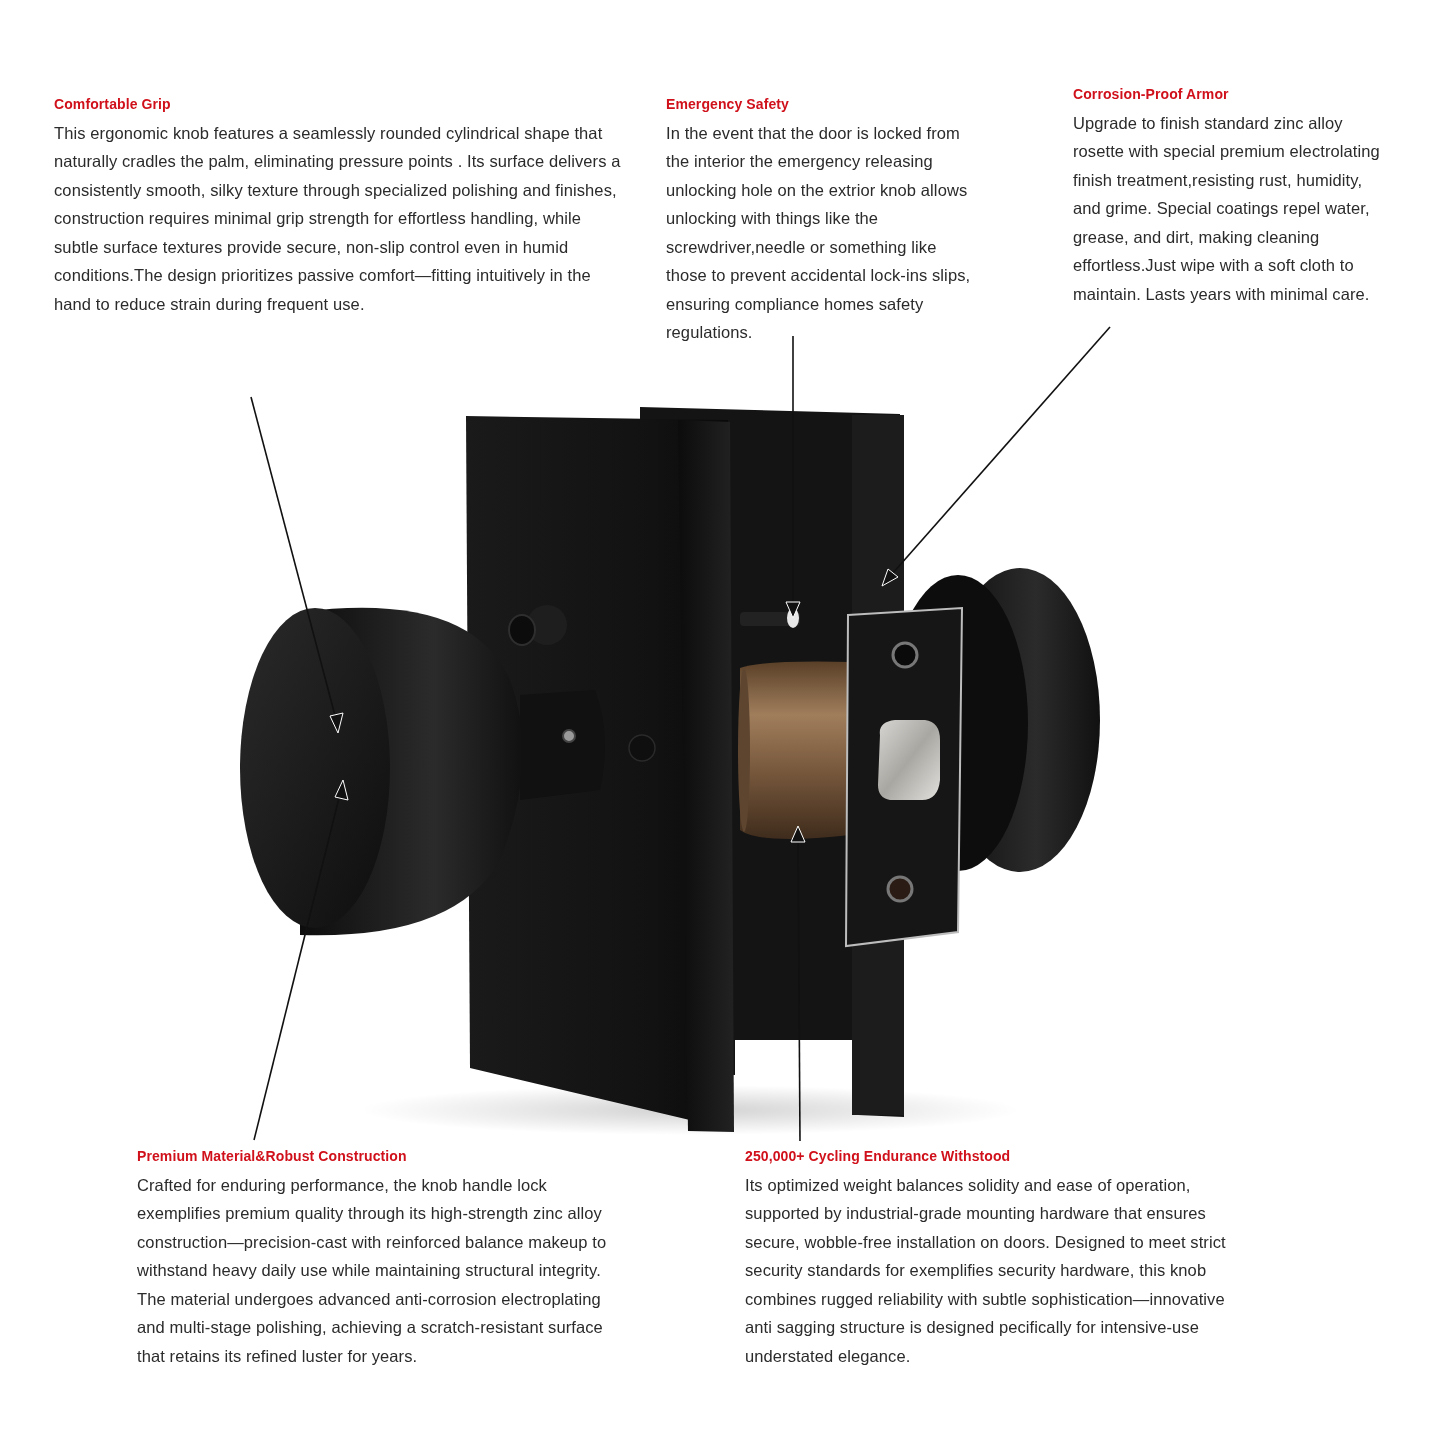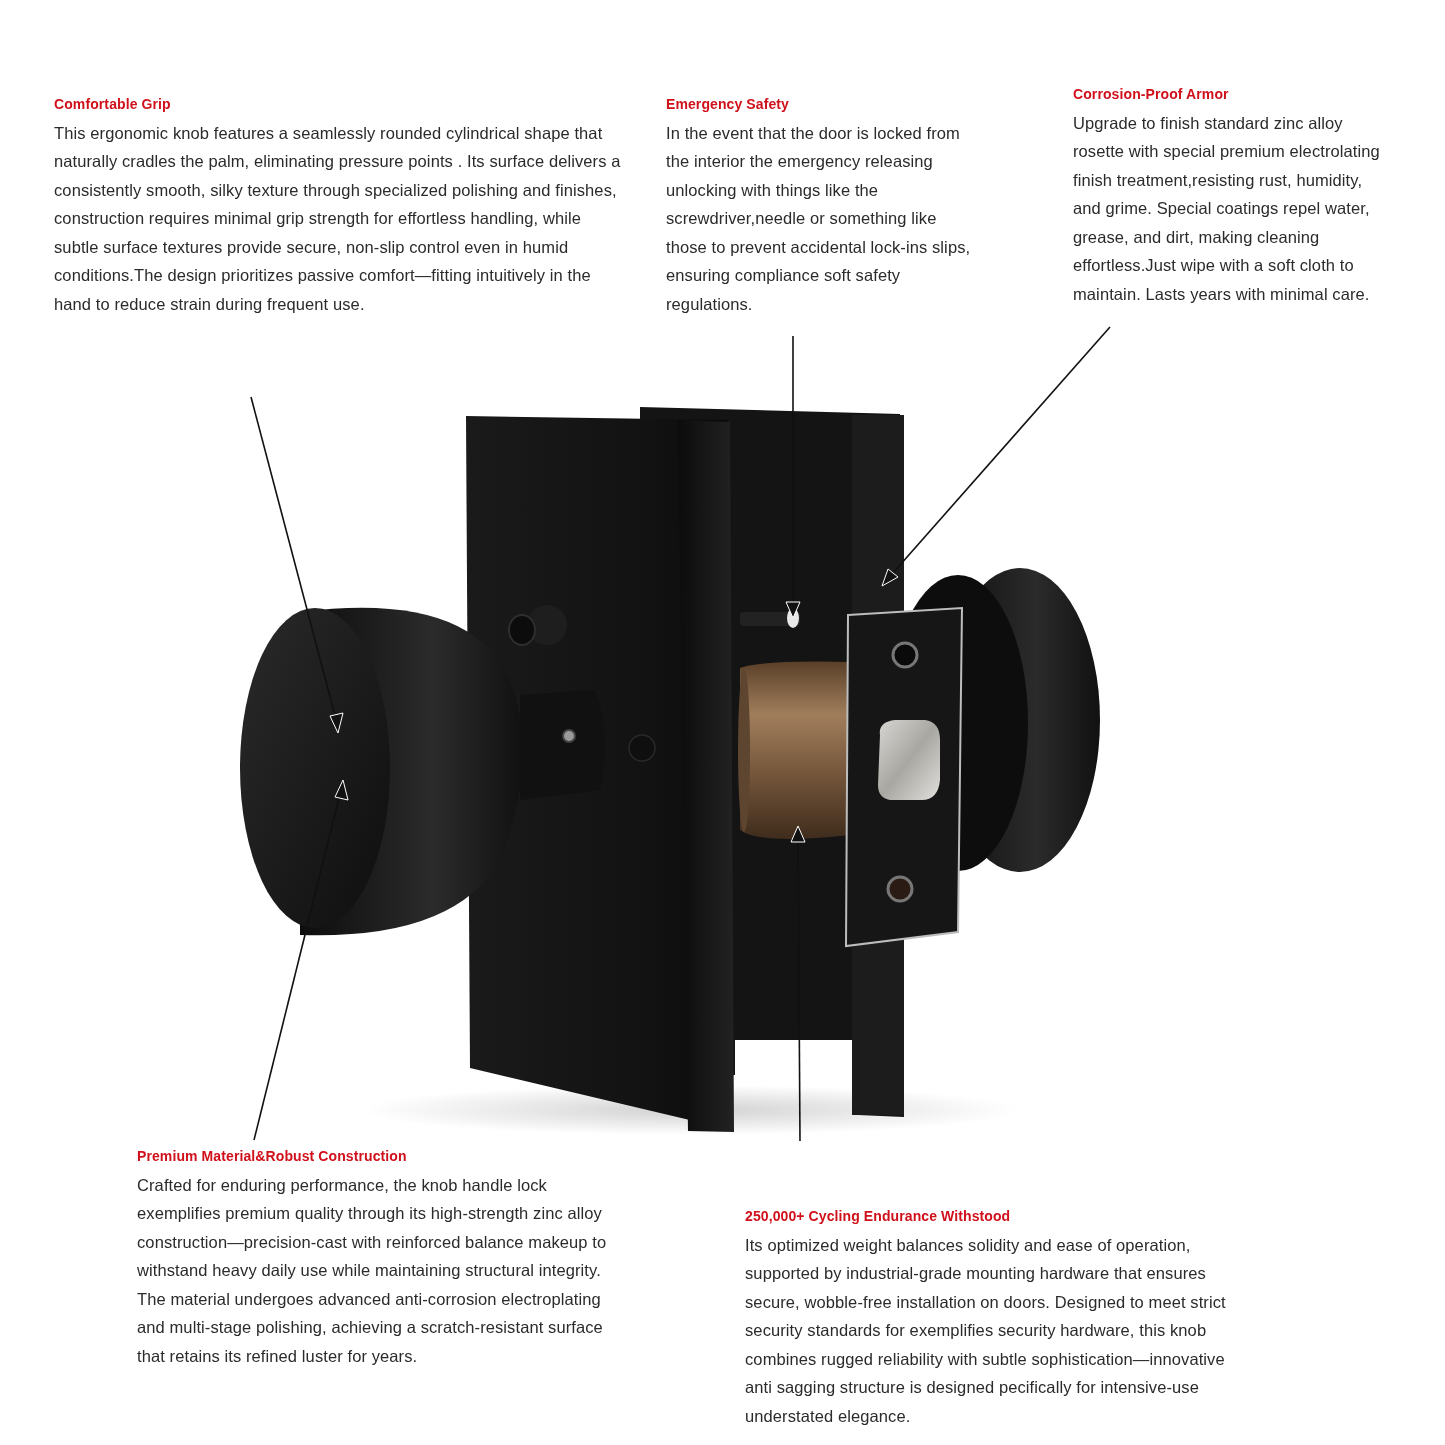--- a/index.html
+++ b/index.html
@@ -5,21 +5,21 @@
   html, body { margin:0; padding:0; background:#ffffff; }
   body { width:1445px; height:1445px; position:relative; overflow:hidden;
          font-family:"Liberation Sans", "DejaVu Sans", sans-serif; }
   .block { position:absolute; color:#2b2b2b; font-size:16.5px; line-height:28.5px; letter-spacing:0.1px; }
   .block h3 { margin:0; font-size:14px; line-height:28.5px; font-weight:bold; color:#d0101a; }
   .block p { margin:0; }
   #b1 { left:54px; top:90px; width:590px; }
   #b2 { left:666px; top:90px; width:330px; }
   #b3 { left:1073px; top:80px; width:370px; }
   #b4 { left:137px; top:1142px; width:500px; }
-  #b5 { left:745px; top:1202px; width:520px; }
+  #b5 { left:745px; top:1142px; width:520px; }
   svg.art { position:absolute; left:0; top:0; }
 </style>
 </head>
 <body>
 
 <svg class="art" width="1445" height="1445" viewBox="0 0 1445 1445">
   <defs>
     <linearGradient id="plateGrad" x1="0" y1="0" x2="1" y2="0">
       <stop offset="0" stop-color="#1a1a1a"></stop>
         <stop offset="0.7" stop-color="#121212"></stop>
@@ -122,24 +122,25 @@
   <p>construction requires minimal grip strength for effortless handling, while</p>
   <p>subtle surface textures provide secure, non-slip control even in humid</p>
   <p>conditions.The design prioritizes passive comfort—fitting intuitively in the</p>
   <p>hand to reduce strain during frequent use.</p>
 </div>
 
 <div class="block" id="b2">
   <h3>Emergency Safety</h3>
   <p>In the event that the door is locked from</p>
   <p>the interior the emergency releasing</p>
+  <p>unlocking hole on the extrior knob allows</p>
   <p>unlocking with things like the</p>
   <p>screwdriver,needle or something like</p>
   <p>those to prevent accidental lock-ins slips,</p>
-  <p>ensuring compliance soft safety</p>
+  <p>ensuring compliance homes safety</p>
   <p>regulations.</p>
 </div>
 
 <div class="block" id="b3">
   <h3>Corrosion-Proof Armor</h3>
   <p>Upgrade to finish standard zinc alloy</p>
   <p>rosette with special premium electrolating</p>
   <p>finish treatment,resisting rust, humidity,</p>
   <p>and grime. Special coatings repel water,</p>
   <p>grease, and dirt, making cleaning</p>

